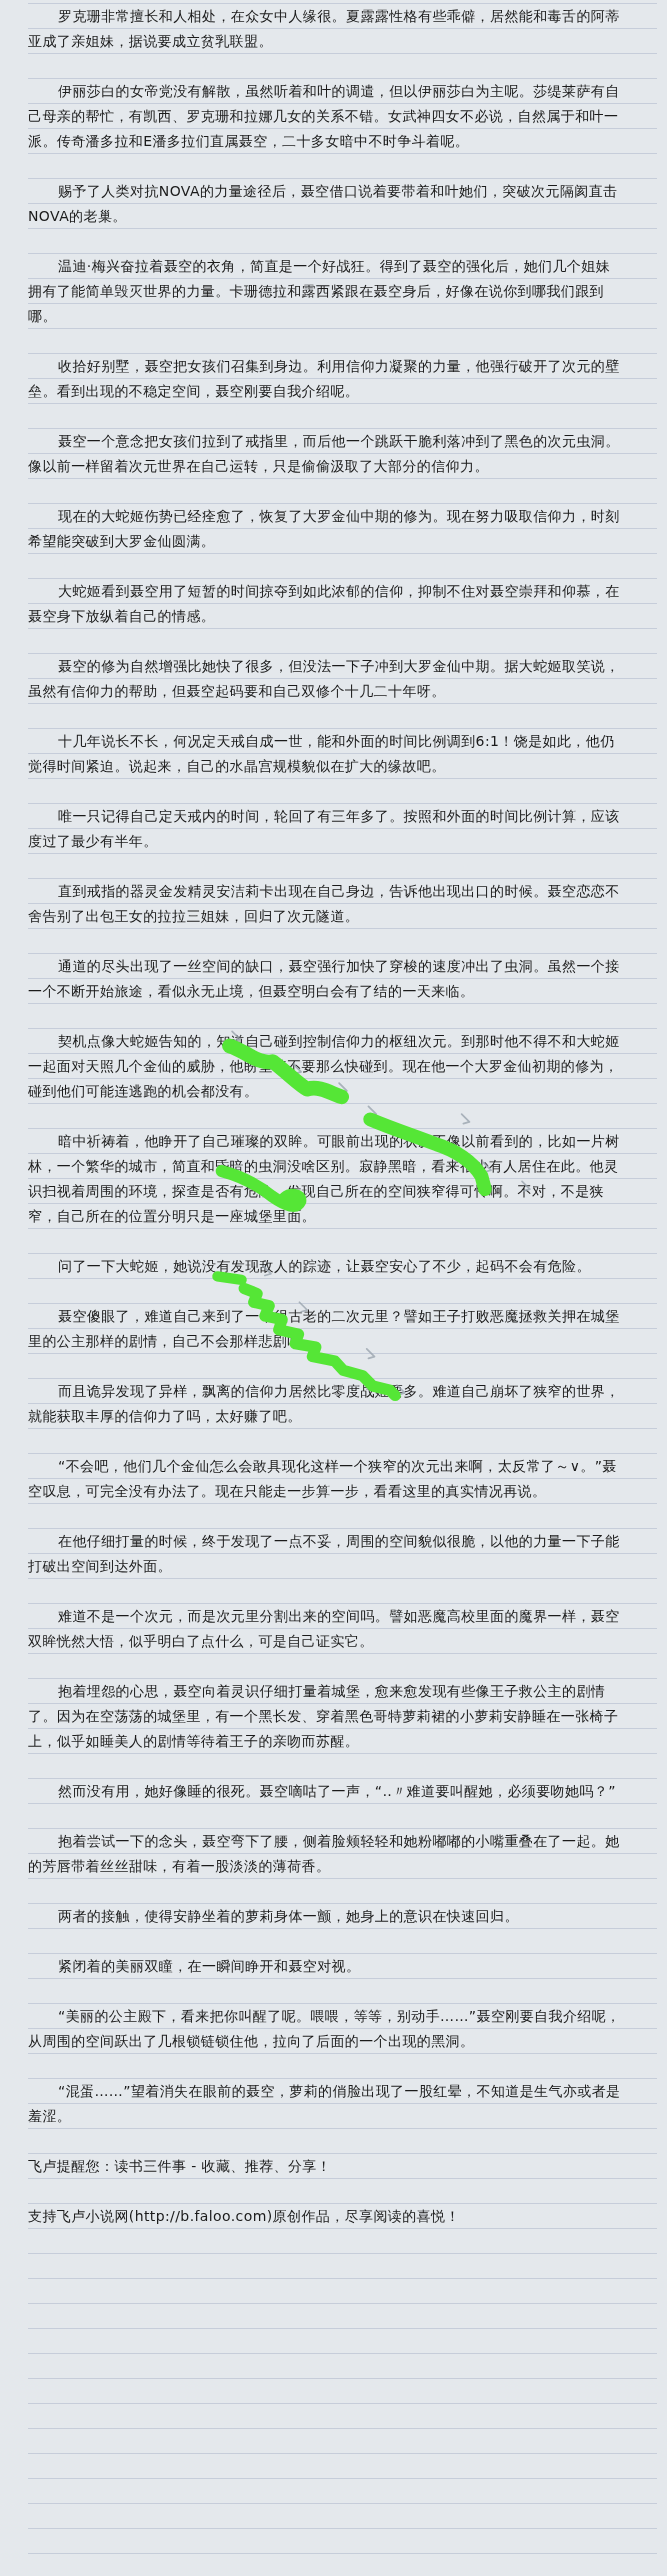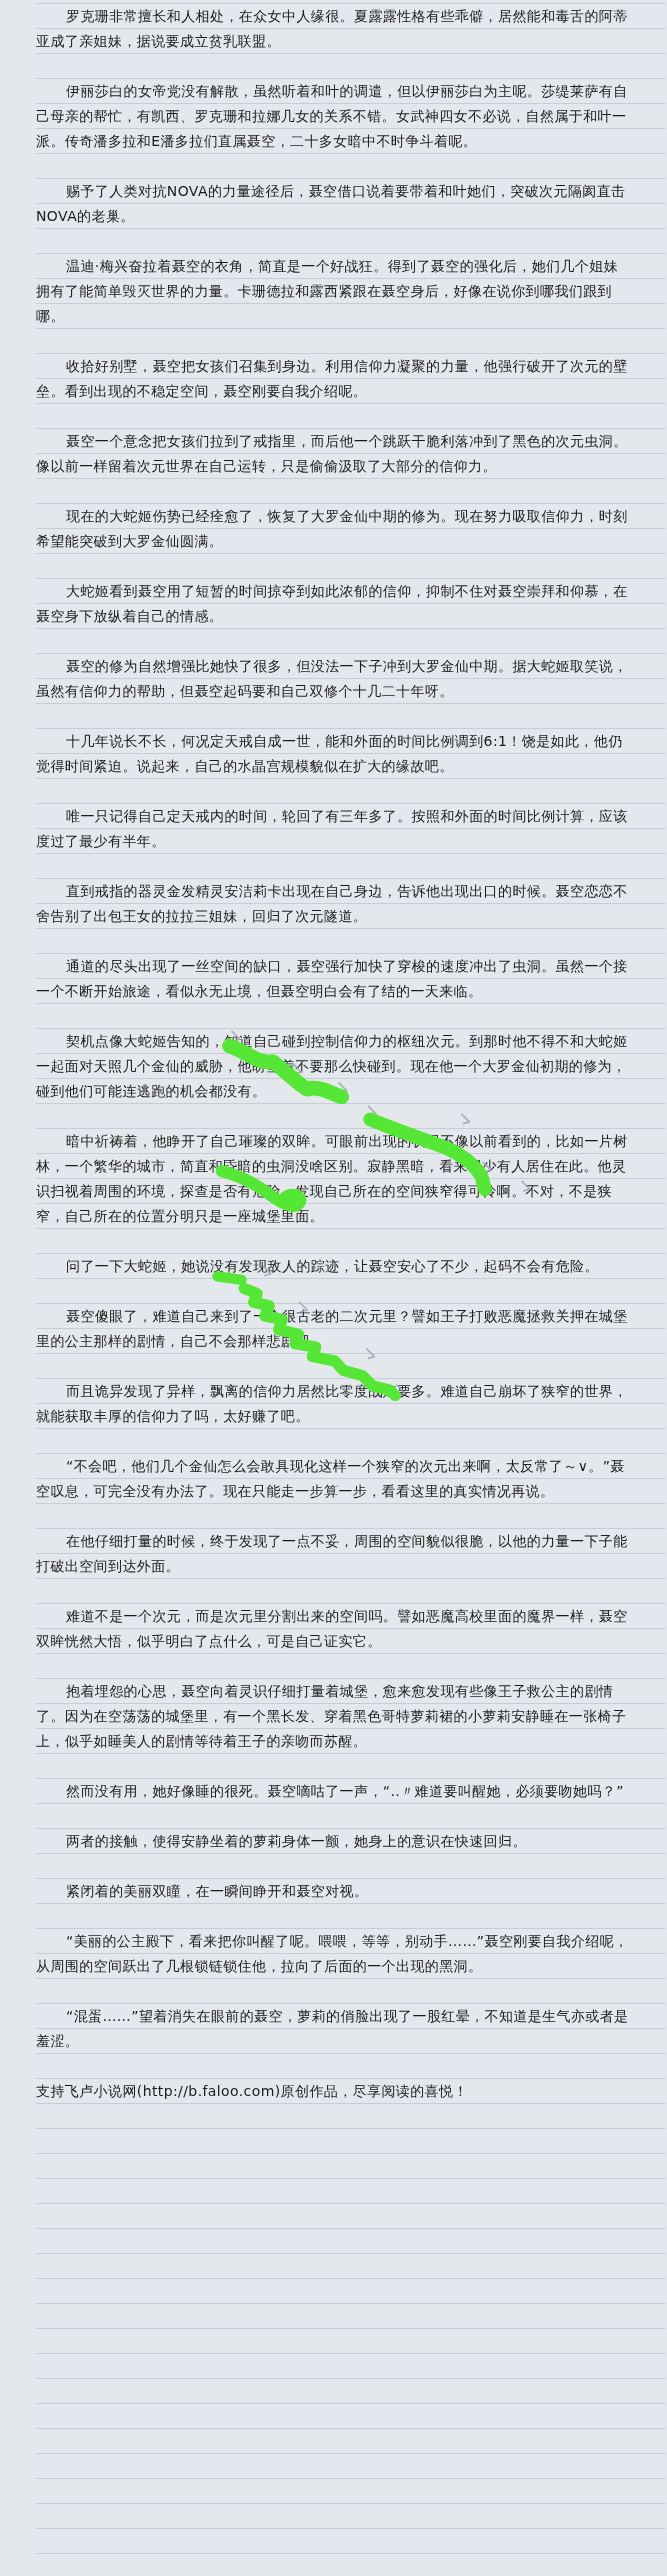--- a/index.html
+++ b/index.html
@@ -6,21 +6,21 @@
   body { background:#e4e8ec; font-family:"DejaVu Sans", sans-serif; }
   .page {
     position:relative;
     width:667px;
     height:2576px;
     background:#e4e8ec;
     overflow:hidden;
   }
   .ruled {
     position:absolute;
-    left:36px;
+    left:28px;
     top:2.6px;
     width:629px;
     height:2567px;
     border-top:0.9px solid #c6cdda;
     background:repeating-linear-gradient(
       to bottom,
       transparent 0px,
       transparent 24px,
       #c6cdda 24px,
       #c6cdda 25px
@@ -85,24 +85,26 @@
         <p>契机点像大蛇姬告知的，知道自己碰到控制信仰力的枢纽次元。到那时他不得不和大蛇姬一起面对天照几个金仙的威胁，他盼望着不要那么快碰到。现在他一个大罗金仙初期的修为，碰到他们可能连逃跑的机会都没有。</p>
         <p>暗中祈祷着，他睁开了自己璀璨的双眸。可眼前出现的状况不像以前看到的，比如一片树林，一个繁华的城市，简直和昏暗的虫洞没啥区别。寂静黑暗，看来很少有人居住在此。他灵识扫视着周围的环境，探查是否有危险。发现自己所在的空间狭窄得可怜啊。不对，不是狭窄，自己所在的位置分明只是一座城堡里面。</p>
         <p>问了一下大蛇姬，她说没有发现敌人的踪迹，让聂空安心了不少，起码不会有危险。</p>
         <p>聂空傻眼了，难道自己来到了一个很古老的二次元里？譬如王子打败恶魔拯救关押在城堡里的公主那样的剧情，自己不会那样悲剧吧。</p>
         <p>而且诡异发现了异样，飘离的信仰力居然比零度战姬要多。难道自己崩坏了狭窄的世界，就能获取丰厚的信仰力了吗，太好赚了吧。</p>
         <p>“不会吧，他们几个金仙怎么会敢具现化这样一个狭窄的次元出来啊，太反常了～∨。”聂空叹息，可完全没有办法了。现在只能走一步算一步，看看这里的真实情况再说。</p>
         <p>在他仔细打量的时候，终于发现了一点不妥，周围的空间貌似很脆，以他的力量一下子能打破出空间到达外面。</p>
         <p>难道不是一个次元，而是次元里分割出来的空间吗。譬如恶魔高校里面的魔界一样，聂空双眸恍然大悟，似乎明白了点什么，可是自己证实它。</p>
         <p>抱着埋怨的心思，聂空向着灵识仔细打量着城堡，愈来愈发现有些像王子救公主的剧情了。因为在空荡荡的城堡里，有一个黑长发、穿着黑色哥特萝莉裙的小萝莉安静睡在一张椅子上，似乎如睡美人的剧情等待着王子的亲吻而苏醒。</p>
         <p>然而没有用，她好像睡的很死。聂空嘀咕了一声，“‥〃难道要叫醒她，必须要吻她吗？”</p>
+        <p>抱着尝试一下的念头，聂空弯下了腰，侧着脸颊轻轻和她粉嘟嘟的小嘴重叠在了一起。她的芳唇带着丝丝甜味，有着一股淡淡的薄荷香。</p>
         <p>两者的接触，使得安静坐着的萝莉身体一颤，她身上的意识在快速回归。</p>
         <p>紧闭着的美丽双瞳，在一瞬间睁开和聂空对视。</p>
         <p>“美丽的公主殿下，看来把你叫醒了呢。喂喂，等等，别动手……”聂空刚要自我介绍呢，从周围的空间跃出了几根锁链锁住他，拉向了后面的一个出现的黑洞。</p>
         <p>“混蛋……”望着消失在眼前的聂空，萝莉的俏脸出现了一股红晕，不知道是生气亦或者是羞涩。</p>
+        <p class="footer-line">飞卢提醒您：读书三件事 - 收藏、推荐、分享！</p>
         <p class="footer-line">支持飞卢小说网(http://b.faloo.com)原创作品，尽享阅读的喜悦！</p>
       </div>
   </div>
   <svg class="scribble-overlay" viewBox="0 0 773 2985" xmlns="http://www.w3.org/2000/svg">
     <g id="gray-marks">
         <path class="gray" d="M269,1195 l9,9 M278,1204 l-7,2"></path>
         <path class="gray" d="M340,1233 l9,9 M349,1242 l-7,2"></path>
         <path class="gray" d="M393,1255 l9,9 M402,1264 l-7,2"></path>
         <path class="gray" d="M427,1282 l9,9 M436,1291 l-7,2"></path>
         <path class="gray" d="M535,1291 l9,9 M544,1300 l-7,2"></path>

